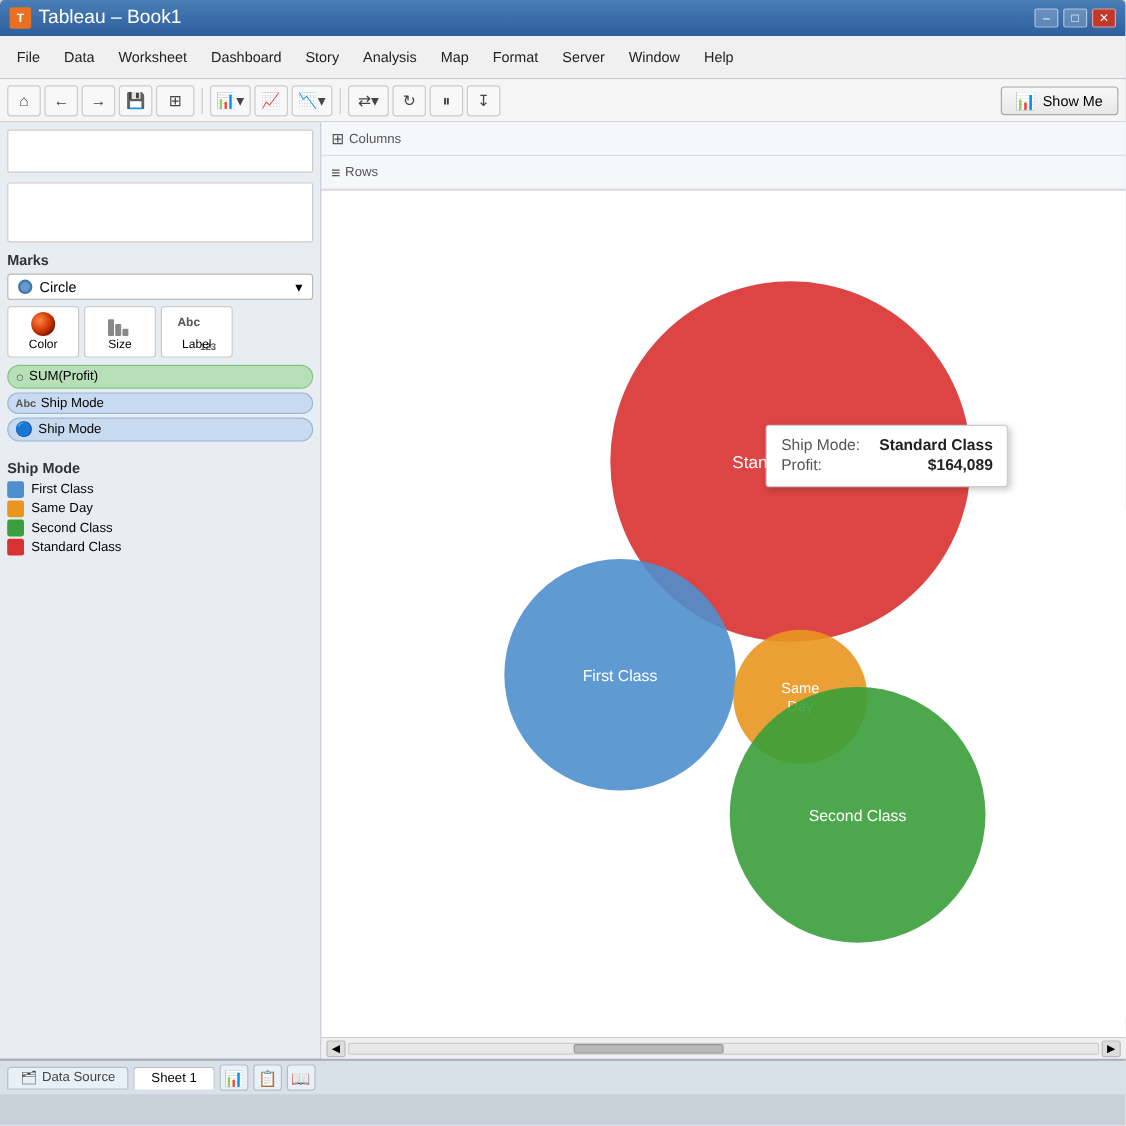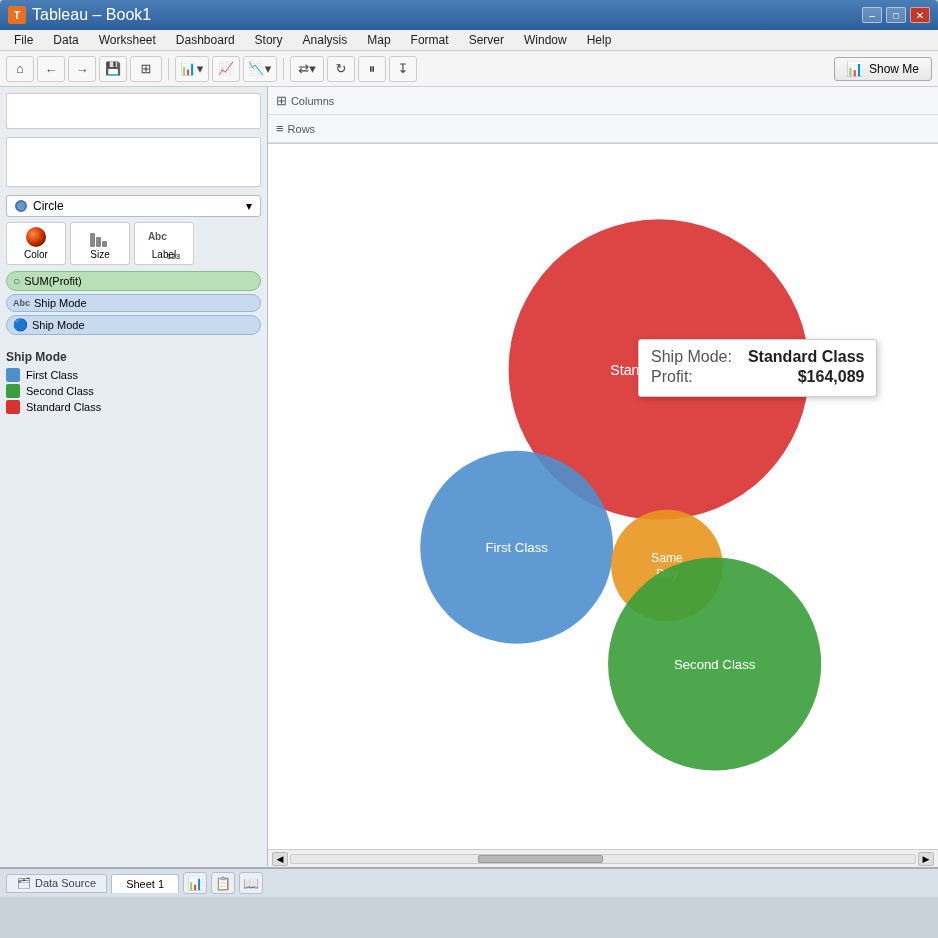--- a/index.html
+++ b/index.html
@@ -23,21 +23,21 @@
     .title-bar-controls { display: flex; gap: 4px; }
     .win-btn { width: 20px; height: 16px; border: 1px solid rgba(255,255,255,0.5); background: rgba(255,255,255,0.2); color: white; font-size: 10px; cursor: pointer; display: flex; align-items: center; justify-content: center; border-radius: 2px; }
     .win-btn.close { background: #c0392b; }
 
     
     .menu-bar {
       background: #f0f0f0;
       border-bottom: 1px solid #ccc;
       display: flex;
       align-items: center;
-      height: 21px;
+      height: 36px;
       padding: 0 4px;
     }
     .menu-item {
       padding: 2px 10px;
       font-size: 12px;
       cursor: pointer;
       border-radius: 2px;
       color: #222;
     }
 
@@ -210,21 +210,21 @@
 
     
     .tooltip-box {
       position: absolute;
       top: 195px;
       left: 370px;
       background: white;
       border: 1px solid #ccc;
       border-radius: 3px;
       padding: 8px 12px;
-      font-size: 16px;
+      font-size: 13px;
       box-shadow: 2px 2px 6px rgba(0,0,0,0.2);
       z-index: 10;
       min-width: 200px;
       text-align: center;
     }
     .tooltip-row { display: flex; justify-content: space-between; gap: 16px; margin-bottom: 2px; }
     .tooltip-key { color: #555; }
     .tooltip-val { font-weight: bold; color: #222; }
 
     
@@ -345,20 +345,21 @@
 
     <div class="panel-section">
       <div class="panel-box" style="min-height:36px;"></div>
     </div>
 
     <div class="panel-section">
       <div class="panel-box" style="min-height:50px;"></div>
     </div>
 
     <div class="marks-section">
+      <div class="panel-label">Marks</div>
 
       <div class="marks-dropdown">
         <div class="marks-dropdown-left">
           <div class="circle-mark-icon"></div>
           <span>Circle</span>
         </div>
         <span>▾</span>
       </div>
 
       <div class="marks-buttons">
@@ -396,20 +397,24 @@
       </div>
     </div>
 
     <div class="legend-section">
       <div class="legend-title">Ship Mode</div>
       <div class="legend-item">
         <div class="legend-color" style="background:#4e90cd;"></div>
         <span>First Class</span>
       </div>
       <div class="legend-item">
+        <div class="legend-color" style="background:#e8961e;"></div>
+        <span>Same Day</span>
+      </div>
+      <div class="legend-item">
         <div class="legend-color" style="background:#3a9e3a;"></div>
         <span>Second Class</span>
       </div>
       <div class="legend-item">
         <div class="legend-color" style="background:#d93030;"></div>
         <span>Standard Class</span>
       </div>
     </div>
 
   </div>

